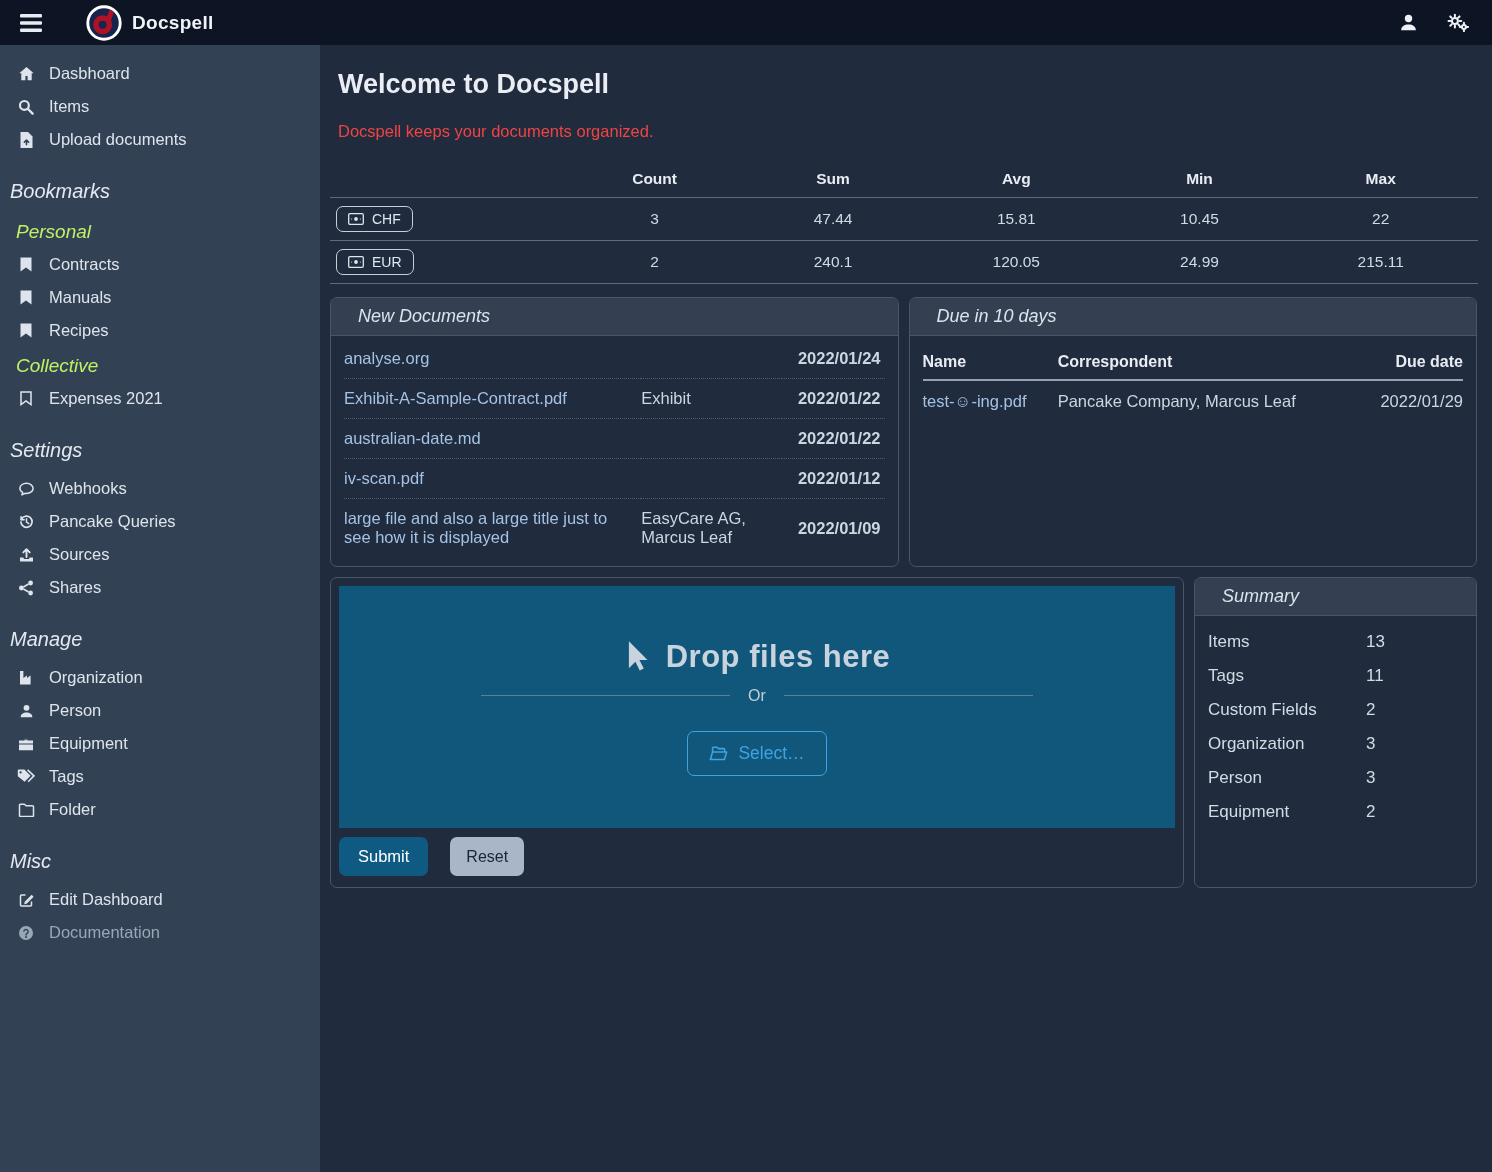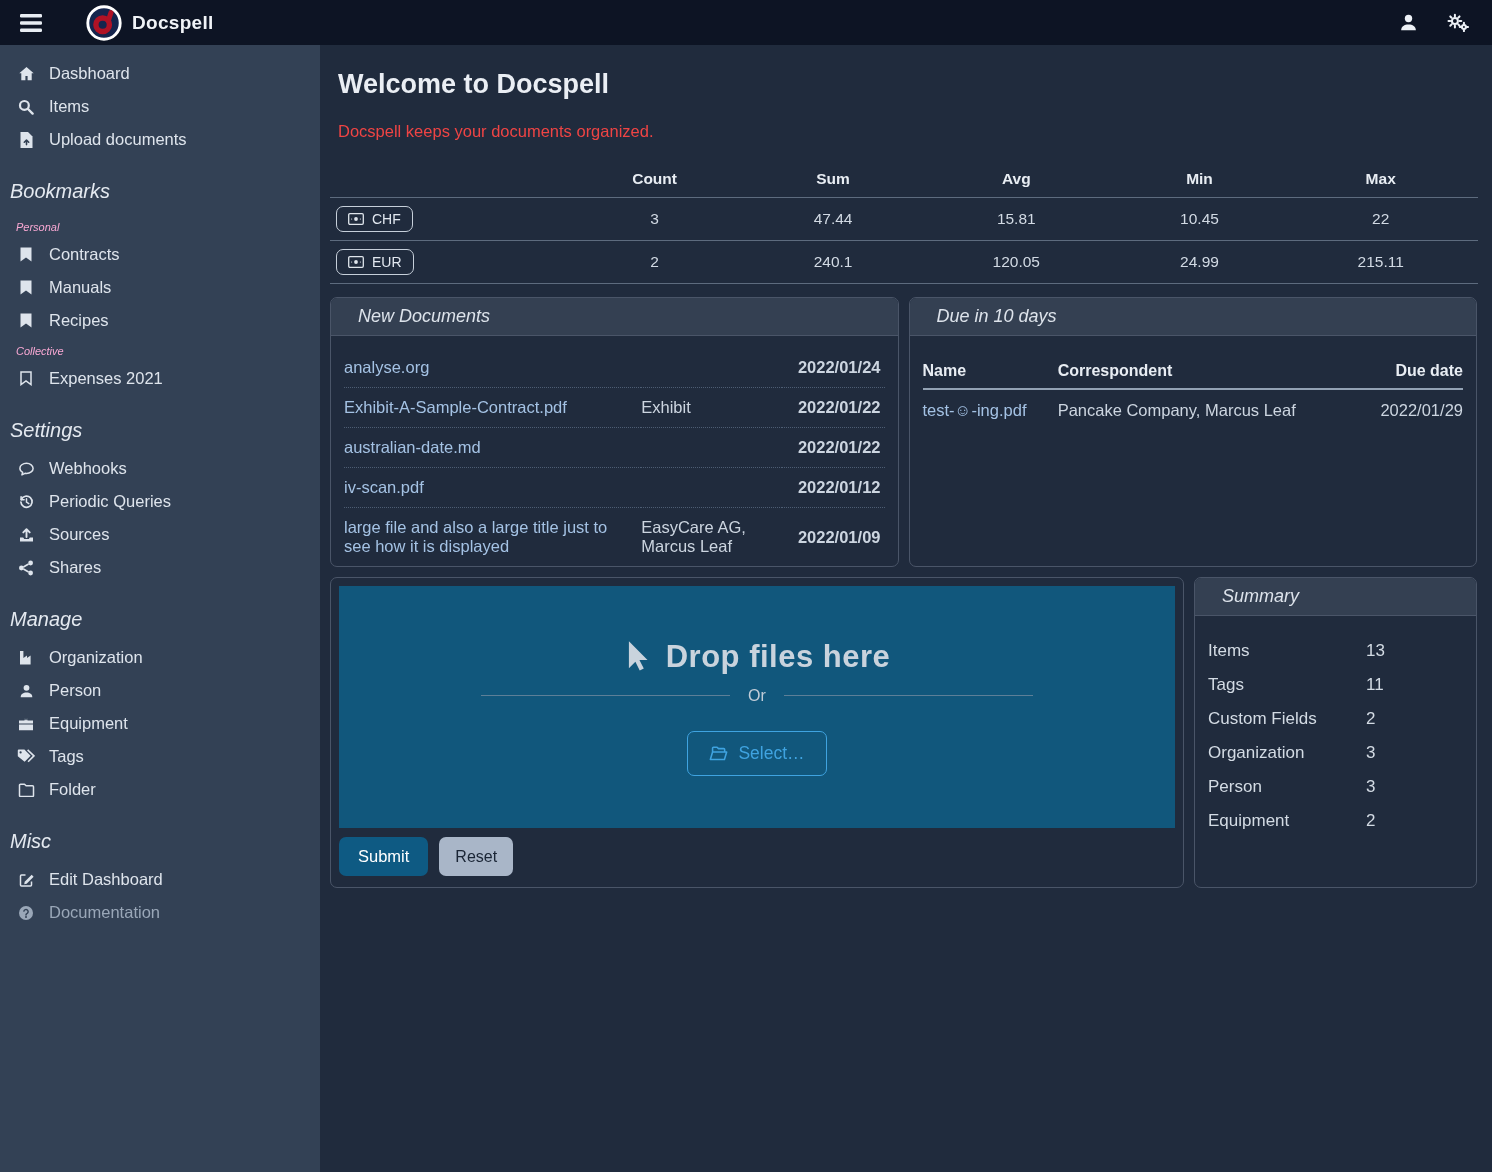--- a/index.html
+++ b/index.html
@@ -17,42 +17,42 @@
   
   .layout { display:flex; height:1127px; }
   .sidebar { width:320px; background:#334155; padding-top:12px; flex:none; }
   .main { flex:1; background:#202b3d; padding:10px 15px 0 10px; overflow:hidden; }
 
   
   .side-item { display:flex; align-items:center; gap:13px; padding:7px 10px 7px 16px; font-size:16.5px; color:#dee4ec; cursor:pointer; }
   .side-item .icn { width:20px; display:flex; justify-content:center; color:#dee4ec; flex:none; }
   .side-item.dim { color:#9aa7b8; } .side-item.dim .icn { color:#9aa7b8; }
   .side-section { font-size:20px; font-style:italic; color:#e4e9f0; padding:24px 10px 10px 10px; }
-  .side-sub { font-size:11px; font-style:italic; color:#f9a8d4; padding:8px 10px 5px 16px; }
+  .side-sub { font-size:19px; font-style:italic; color:#bef264; padding:8px 10px 5px 16px; }
   svg { display:block; }
 
   
   .page-title { font-size:27px; font-weight:bold; color:#eaeef4; margin:14px 0 0 8px; }
   .page-subtitle { font-size:16.5px; color:#ef4444; margin:22px 0 0 8px; }
 
   
   .stats-table { width:1148px; border-collapse:collapse; margin-top:20px; }
   .stats-table th { font-size:15.5px; font-weight:bold; color:#e8edf3; text-align:center; padding:9px 4px; }
   .stats-table th:first-child { width:230px; }
   .stats-table td { font-size:15.5px; color:#d2dae4; text-align:center; padding:8px 4px; border-top:1px solid #5d6b7e; }
   .stats-table tr:last-child td { border-bottom:1px solid #5d6b7e; }
   .stats-table td:first-child { text-align:left; padding-left:6px; }
   .cur-badge { display:inline-flex; align-items:center; gap:8px; border:1px solid #c6cfda; border-radius:7px; padding:4px 11px; font-size:14px; color:#e2e8f0; }
   .cur-badge .icn { color:#dfe5ec; }
 
   
   .panels-row { display:flex; gap:10px; margin-top:13px; height:270px; }
   .panel { border:1px solid #4a5568; border-radius:7px; background:#202b3d; display:flex; flex-direction:column; overflow:hidden; }
   .panel-header { background:#344052; border-bottom:1px solid #4a5568; padding:8px 27px; font-style:italic; font-size:18px; color:#dde3eb; flex:none; }
-  .panel-body { flex:1; padding:12px 13px; overflow:hidden; }
+  .panel-body { flex:1; padding:3px 13px; overflow:hidden; }
   .p-newdocs { flex:1; } .p-due { flex:1; }
 
   .nd-table { width:100%; border-collapse:collapse; }
   .nd-table td { font-size:16.5px; padding:10px 4px 10px 0; border-bottom:1px dotted #4d5d73; vertical-align:middle; }
   .nd-table tr:last-child td { border-bottom:none; }
   .nd-name { color:#a4c2e4; width:55%; cursor:pointer; }
   .nd-corr { color:#ccd5e0; width:26%; }
   .nd-date { color:#ccd5e0; text-align:right; white-space:nowrap;font-weight:bold; }
 
   .due-table { width:100%; border-collapse:collapse; margin-top:6px; }
@@ -64,21 +64,21 @@
   .due-table th:last-child { text-align:right; }
 
   
   .bottom-row { display:flex; gap:10px; margin-top:10px; height:311px; }
   .upload-panel { flex:1; border:1px solid #4a5568; border-radius:7px; padding:8px; display:flex; flex-direction:column; }
   .dropzone { flex:1; background:#11577c; display:flex; flex-direction:column; align-items:center; justify-content:center; cursor:pointer; }
   .drop-title { display:flex; align-items:center; gap:16px; font-size:31px; font-weight:bold; color:#c9d3dd; letter-spacing:.5px; }
   .or-row { display:flex; align-items:center; gap:18px; width:66%; margin:12px 0 26px; color:#c2cdd8; font-size:16px; }
   .or-row .rule { flex:1; height:1px; background:#5d7f97; }
   .select-btn { display:flex; align-items:center; gap:10px; border:1px solid #3fa3e0; color:#3fa3e0; background:transparent; border-radius:7px; padding:11px 21px; font-size:17.5px; cursor:pointer; font-family:inherit; }
-  .upload-actions { display:flex; gap:11px; padding:9px 0 3px 0; }
+  .upload-actions { display:flex; gap:22px; padding:9px 0 3px 0; }
   .btn-submit { background:#0e5a83; color:#fff; border:none; border-radius:7px; padding:10px 19px; font-size:16.5px; cursor:pointer; font-family:inherit; }
   .btn-reset { background:#a9b6c8; color:#1a2535; border:none; border-radius:7px; padding:10px 16px; font-size:16px; cursor:pointer; font-family:inherit; }
 
   .summary-panel { width:283px; flex:none; }
   .sum-table { width:100%; border-collapse:collapse; margin-top:6px; }
   .sum-table td { font-size:17px; color:#d3dbe4; padding:7px 0; }
   .sum-table td:last-child { width:38%; }
 </style>
 </head>
 <body>
@@ -198,21 +198,21 @@
       <span>Webhooks</span>
     </div>
     <div class="side-item">
       <span class="icn">
           <svg width="17" height="16" viewBox="0 0 16 16">
             <path d="M2.6 2.8v3h3" fill="none" stroke="currentColor" stroke-width="1.6" stroke-linecap="round" stroke-linejoin="round"></path>
             <path d="M2.8 5.6A5.6 5.6 0 1 1 2.4 8" fill="none" stroke="currentColor" stroke-width="1.7" stroke-linecap="round"></path>
             <path d="M8 4.8v3.4l2.3 1.4" fill="none" stroke="currentColor" stroke-width="1.5" stroke-linecap="round"></path>
           </svg>
         </span>
-      <span>Periodic Queries</span>
+      <span>Pancake Queries</span>
     </div>
     <div class="side-item">
       <span class="icn">
           <svg width="17" height="16" viewBox="0 0 16 16">
             <path d="M8 10V2.6M4.8 5.4L8 2.2l3.2 3.2" fill="none" stroke="currentColor" stroke-width="1.9" stroke-linecap="round" stroke-linejoin="round"></path>
             <path fill="currentColor" d="M1.5 10.5h3.2l1 1.6h4.6l1-1.6h3.2v4H1.5z"></path>
           </svg>
         </span>
       <span>Sources</span>
     </div>

